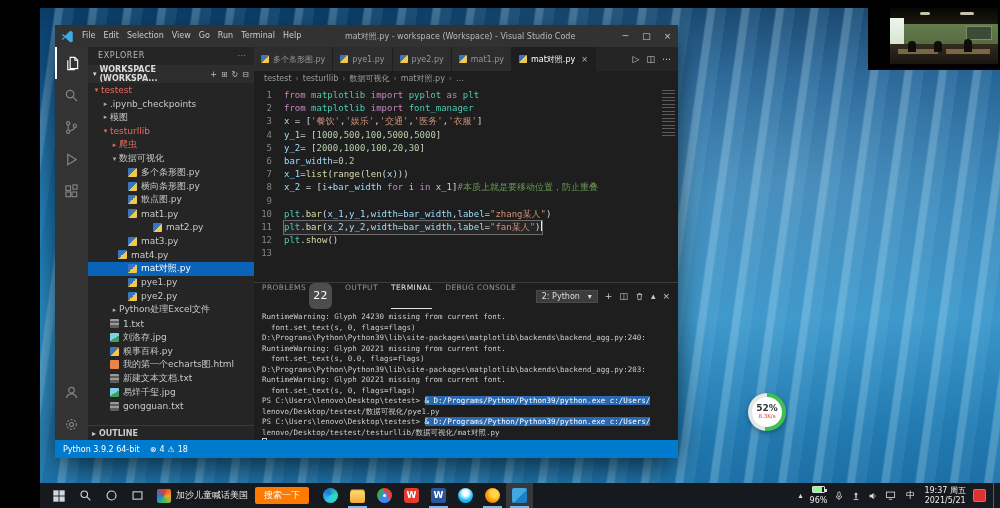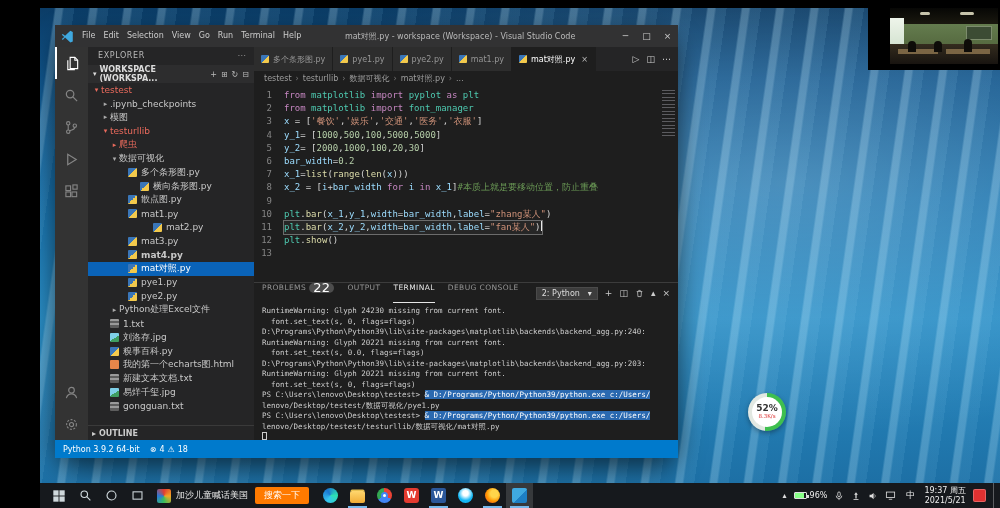--- a/index.html
+++ b/index.html
@@ -77,21 +77,21 @@
 .code-line.current .lt::after{content:"";display:inline-block;width:1px;height:10px;background:#e7e7e7;vertical-align:-1px;}
 .minimap{position:absolute;right:3px;top:4px;width:13px;height:48px;opacity:.7;
   background:repeating-linear-gradient(180deg, rgba(190,190,200,.55) 0 1px, transparent 1px 3.5px);}
 
 
 .panel{flex:1;border-top:1px solid #3c3c3c;display:flex;flex-direction:column;min-height:0;}
 .panel-head{flex:0 0 20px;display:flex;align-items:center;padding:0 8px;}
 .ptabs{display:flex;height:100%;}
 .ptab{margin-right:13px;display:flex;align-items:flex-start;gap:3px;font-size:7.5px;letter-spacing:.4px;color:#969696;height:100%;}
 .ptab.active{color:#e7e7e7;box-shadow:inset 0 -1px 0 #e7e7e7;}
-.badge{background:#4d4d4d;color:#fff;border-radius:6px;padding:0 4px;font-size:13px;line-height:10px;}
+.badge{background:#4d4d4d;color:#fff;border-radius:6px;padding:8px 4px;font-size:11px;line-height:10px;}
 .panel-right{margin-left:auto;display:flex;align-items:center;gap:7px;color:#ccc;}
 .term-select{display:flex;align-items:center;gap:8px;background:#3c3c3c;border:1px solid #4a4a4a;
   padding:1px 5px;font-size:8px;color:#ddd;}
 .p-ico{font-size:9px;color:#ccc;display:flex;align-items:center;}
 .terminal{flex:1;padding:3px 8px;font-family:"DejaVu Sans Mono","Liberation Mono",monospace;
   font-size:7.5px;line-height:10.5px;color:#ccc;overflow:hidden;}
 .term-line{white-space:pre;min-height:10.5px;}
 .term-line .hl{background:#2a69b0;color:#fff;}
 .t-cursor{display:inline-block;width:5px;height:8px;border:1px solid #ccc;vertical-align:-1px;}
 
@@ -128,21 +128,21 @@
 .ico-chrome::after{content:"";position:absolute;inset:4px;border-radius:50%;background:#fff;border:2px solid #4285f4;}
 .ico-wps{background:#e33b30;border-radius:3px;color:#fff;}
 .ico-wps::after{content:"W";position:absolute;inset:0;font-size:9px;font-weight:bold;text-align:center;line-height:15px;}
 .ico-word{background:#2b579a;border-radius:2px;color:#fff;}
 .ico-word::after{content:"W";position:absolute;inset:0;font-size:9px;font-weight:bold;text-align:center;line-height:15px;}
 .ico-qq{border-radius:50%;background:radial-gradient(circle at 50% 35%,#fff 0 22%,#12b7f5 60%);}
 .ico-firefox{border-radius:50%;background:radial-gradient(circle at 62% 38%,#ffd54a 0 28%,#ff9500 58%,#e8453c 100%);}
 .ico-vscode{background:linear-gradient(135deg,#3fa9e0 0 55%,#1d7fc4 55%);border-radius:2px;}
 .tb-tray{margin-left:auto;display:flex;align-items:center;gap:7px;padding-right:3px;font-size:8px;color:#eee;}
 .tray-ico{display:flex;align-items:center;color:#ddd;}
-.tray-batt{display:flex;align-items:center;gap:3px;}
+.tray-batt{display:flex;align-items:center;gap:3px;flex-direction:column;}
 .batt-ico{width:13px;height:7px;border:1px solid #ddd;border-radius:1px;position:relative;background:linear-gradient(90deg,#8f8 0 80%,transparent 80%);}
 .batt-ico::after{content:"";position:absolute;right:-3px;top:1.5px;width:2px;height:3px;background:#ddd;}
 .tray-ime{width:14px;text-align:center;font-size:9px;}
 .clock{text-align:center;line-height:9.5px;font-size:8px;white-space:nowrap;}
 .tray-badge{width:13px;height:13px;background:#e03131;border-radius:2px;box-shadow:inset 0 0 0 1px rgba(255,255,255,.25);}
 .sliver{width:4px;height:25px;border-left:1px solid rgba(255,255,255,.3);}
 
 
 .video-backdrop{position:absolute;right:0;top:0;width:132px;height:70px;background:#000;z-index:10;}
 .camera-toggle{position:absolute;right:3px;top:2px;color:#fff;opacity:.9;}
@@ -280,21 +280,21 @@
               </div>
               <div class="tree-row" style="padding-left: 22px;">
                 <span class="arr">▾</span>
                 <span class="tree-label">数据可视化</span>
               </div>
               <div class="tree-row" style="padding-left: 31px;">
                 <span class="arr"></span>
                 <span class="fi fi-py"></span>
                 <span class="tree-label">多个条形图.py</span>
               </div>
-              <div class="tree-row" style="padding-left: 43px;">
+              <div class="tree-row" style="padding-left: 31px;">
                 <span class="arr"></span>
                 <span class="fi fi-py"></span>
                 <span class="tree-label">横向条形图.py</span>
               </div>
               <div class="tree-row" style="padding-left: 31px;">
                 <span class="arr"></span>
                 <span class="fi fi-py"></span>
                 <span class="tree-label">散点图.py</span>
               </div>
               <div class="tree-row" style="padding-left: 31px;">
@@ -305,21 +305,21 @@
               <div class="tree-row" style="padding-left: 31px; margin-left: 25px;">
                 <span class="arr"></span>
                 <span class="fi fi-py"></span>
                 <span class="tree-label">mat2.py</span>
               </div>
               <div class="tree-row" style="padding-left: 31px;">
                 <span class="arr"></span>
                 <span class="fi fi-py"></span>
                 <span class="tree-label">mat3.py</span>
               </div>
-              <div class="tree-row" style="padding-left: 31px; font-weight: bold;">
+              <div class="tree-row" style="padding-left: 21px;">
                 <span class="arr"></span>
                 <span class="fi fi-py"></span>
                 <span class="tree-label">mat4.py</span>
               </div>
               <div class="tree-row selected" style="padding-left: 31px;">
                 <span class="arr"></span>
                 <span class="fi fi-py"></span>
                 <span class="tree-label">mat对照.py</span>
               </div>
               <div class="tree-row" style="padding-left: 31px;">

